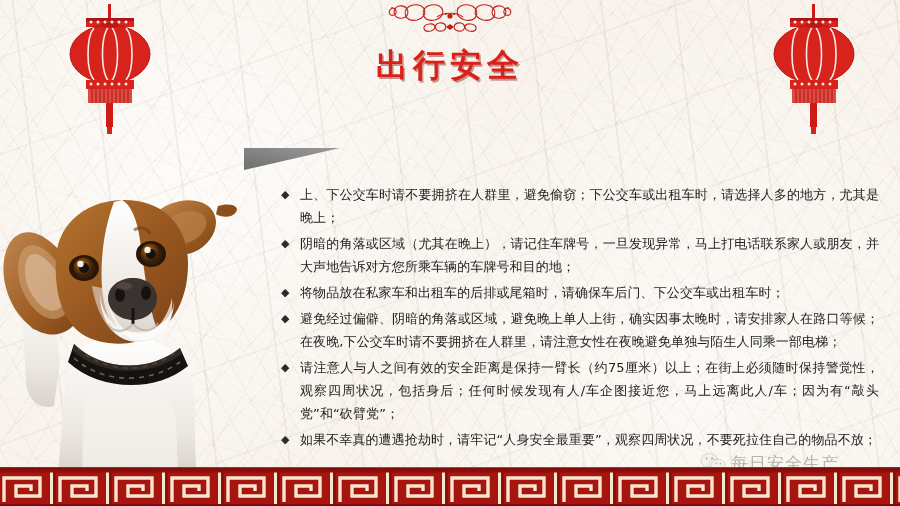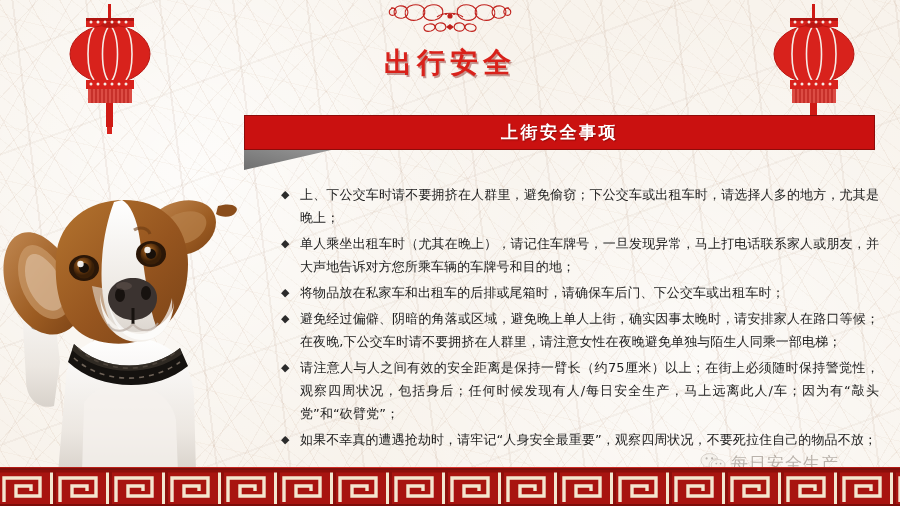--- a/index.html
+++ b/index.html
@@ -37,21 +37,21 @@
   .ornament{position:absolute;left:385px;top:0;width:130px;height:34px;}
 
   
   .lantern{position:absolute;width:108px;height:132px;}
   .lantern.left{left:56px;top:2px;}
   .lantern.right{left:760px;top:2px;}
 
   
   .title{
     position:absolute;left:0;right:0;top:44px;text-align:center;
-    font-size:28px;font-weight:bold;color:#d9211a;
+    font-size:32px;font-weight:bold;color:#d9211a;
     letter-spacing:5px;
     font-family:"DejaVu Sans","Liberation Sans",sans-serif;
     text-shadow:1.5px 1.5px 0 rgba(120,10,5,.40);
   }
   .ribbon-fold-tri{
     position:absolute;left:244px;top:148px;width:96px;height:22px;
     background:linear-gradient(to bottom right,#9a9a9a 0%,#6f6f6f 100%);
     clip-path:polygon(0 0, 100% 0, 100% 100%);
     transform:scaleX(-1);
   }
@@ -221,23 +221,20 @@
     <g stroke="#b01410" stroke-width="1">
       <path d="M36 87v14M40 87v14M44 87v14M48 87v14M52 87v14M56 87v14M60 87v14M64 87v14M68 87v14M72 87v14"></path>
     </g>
     <rect x="50" y="101" width="7" height="24" fill="#cf1a15"></rect>
     <rect x="51" y="125" width="5" height="7" fill="#d8221c"></rect>
   </svg>
 
   <div class="title">出行安全</div>
 
   <div class="ribbon-fold-tri"></div>
-  <div class="ribbon">
-    <span class="ribbon-text">上街安全事项</span>
-  </div>
 
   <svg class="dog" viewBox="0 0 250 325">
     <defs>
       <linearGradient id="furW" x1="0" y1="0" x2="0" y2="1">
         <stop offset="0%" stop-color="#ffffff"></stop>
         <stop offset="70%" stop-color="#ece7e1"></stop>
         <stop offset="100%" stop-color="#d8d2cb"></stop>
       </linearGradient>
       <linearGradient id="furB" x1="0" y1="0" x2="1" y2="1">
         <stop offset="0%" stop-color="#b4742f"></stop>
@@ -311,33 +308,33 @@
     <path d="M78 196 C104 222 152 226 184 200 L186 206 C152 231 102 227 76 202 Z" fill="#3c342c" opacity=".7"></path>
   </svg>
 
   <div class="bullets">
     <div class="bullet">
       <span class="dia">◆</span>
       <span class="txt">上、下公交车时请不要拥挤在人群里，避免偷窃；下公交车或出租车时，请选择人多的地方，尤其是晚上；</span>
     </div>
     <div class="bullet">
       <span class="dia">◆</span>
-      <span class="txt">单人乘坐出租车时（尤其在晚上），请记住车牌号，一旦发现异常，马上打电话联系家人或朋友，并大声地告诉对方您所乘车辆的车牌号和目的地；</span>
+      <span class="txt">阴暗的角落或区域（尤其在晚上），请记住车牌号，一旦发现异常，马上打电话联系家人或朋友，并大声地告诉对方您所乘车辆的车牌号和目的地；</span>
     </div>
     <div class="bullet">
       <span class="dia">◆</span>
       <span class="txt">将物品放在私家车和出租车的后排或尾箱时，请确保车后门、下公交车或出租车时；</span>
     </div>
     <div class="bullet">
       <span class="dia">◆</span>
       <span class="txt">避免经过偏僻、阴暗的角落或区域，避免晚上单人上街，确实因事太晚时，请安排家人在路口等候；在夜晚,下公交车时请不要拥挤在人群里，请注意女性在夜晚避免单独与陌生人同乘一部电梯；</span>
     </div>
     <div class="bullet">
       <span class="dia">◆</span>
-      <span class="txt">请注意人与人之间有效的安全距离是保持一臂长（约75厘米）以上；在街上必须随时保持警觉性，观察四周状况，包括身后；任何时候发现有人/每日安全生产，马上远离此人/车；因为有“敲头党”和“砍臂党”；</span>
+      <span class="txt">请注意人与人之间有效的安全距离是保持一臂长（约75厘米）以上；在街上必须随时保持警觉性，观察四周状况，包括身后；任何时候发现有人/车企图接近您，马上远离此人/车；因为有“敲头党”和“砍臂党”；</span>
     </div>
     <div class="bullet">
       <span class="dia">◆</span>
       <span class="txt">如果不幸真的遭遇抢劫时，请牢记“人身安全最重要”，观察四周状况，不要死拉住自己的物品不放；</span>
     </div>
   </div>
 
   <div class="watermark">
     <svg class="wechat" viewBox="0 0 26 22">
       <path d="M9.4 1.6C4.6 1.6 1 4.7 1 8.4c0 2.1 1.2 4 3.1 5.2l-.8 2.5 2.9-1.5c.9.2 1.6.4 2.6.4h.6c-.2-.6-.3-1.2-.3-1.8 0-3.6 3.5-6.5 7.9-6.5h.7C16.9 3.7 13.5 1.6 9.4 1.6z" fill="#f3efe9" stroke="#a39a90" stroke-width=".8"></path>

